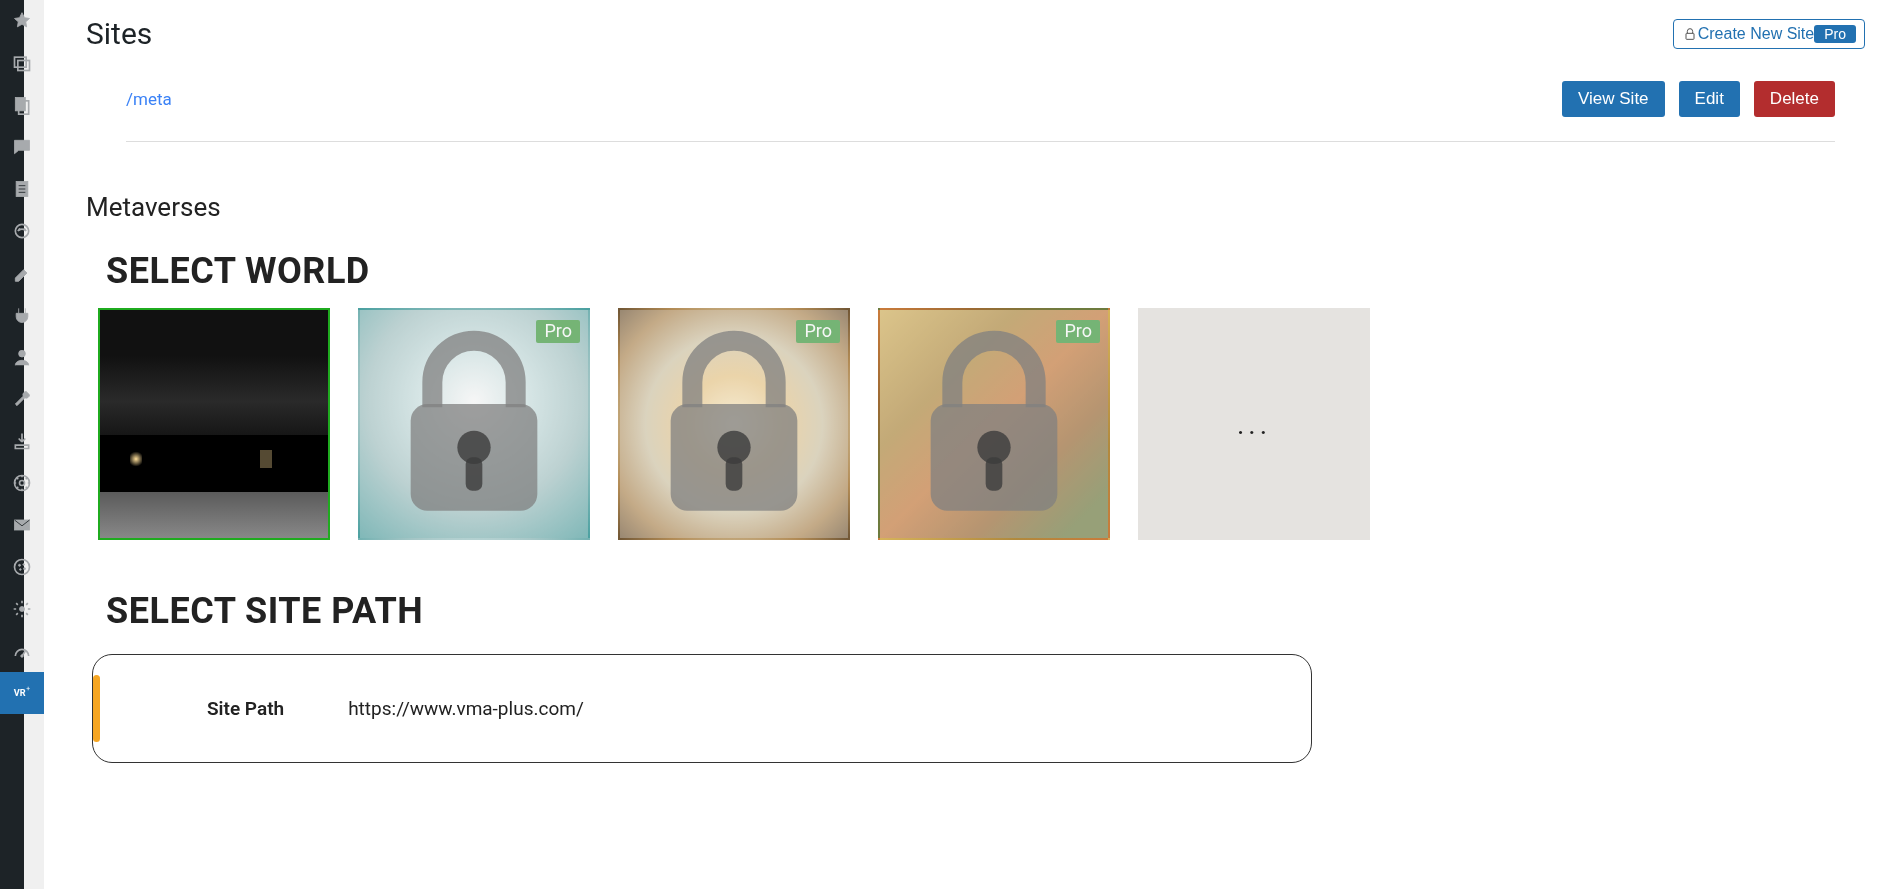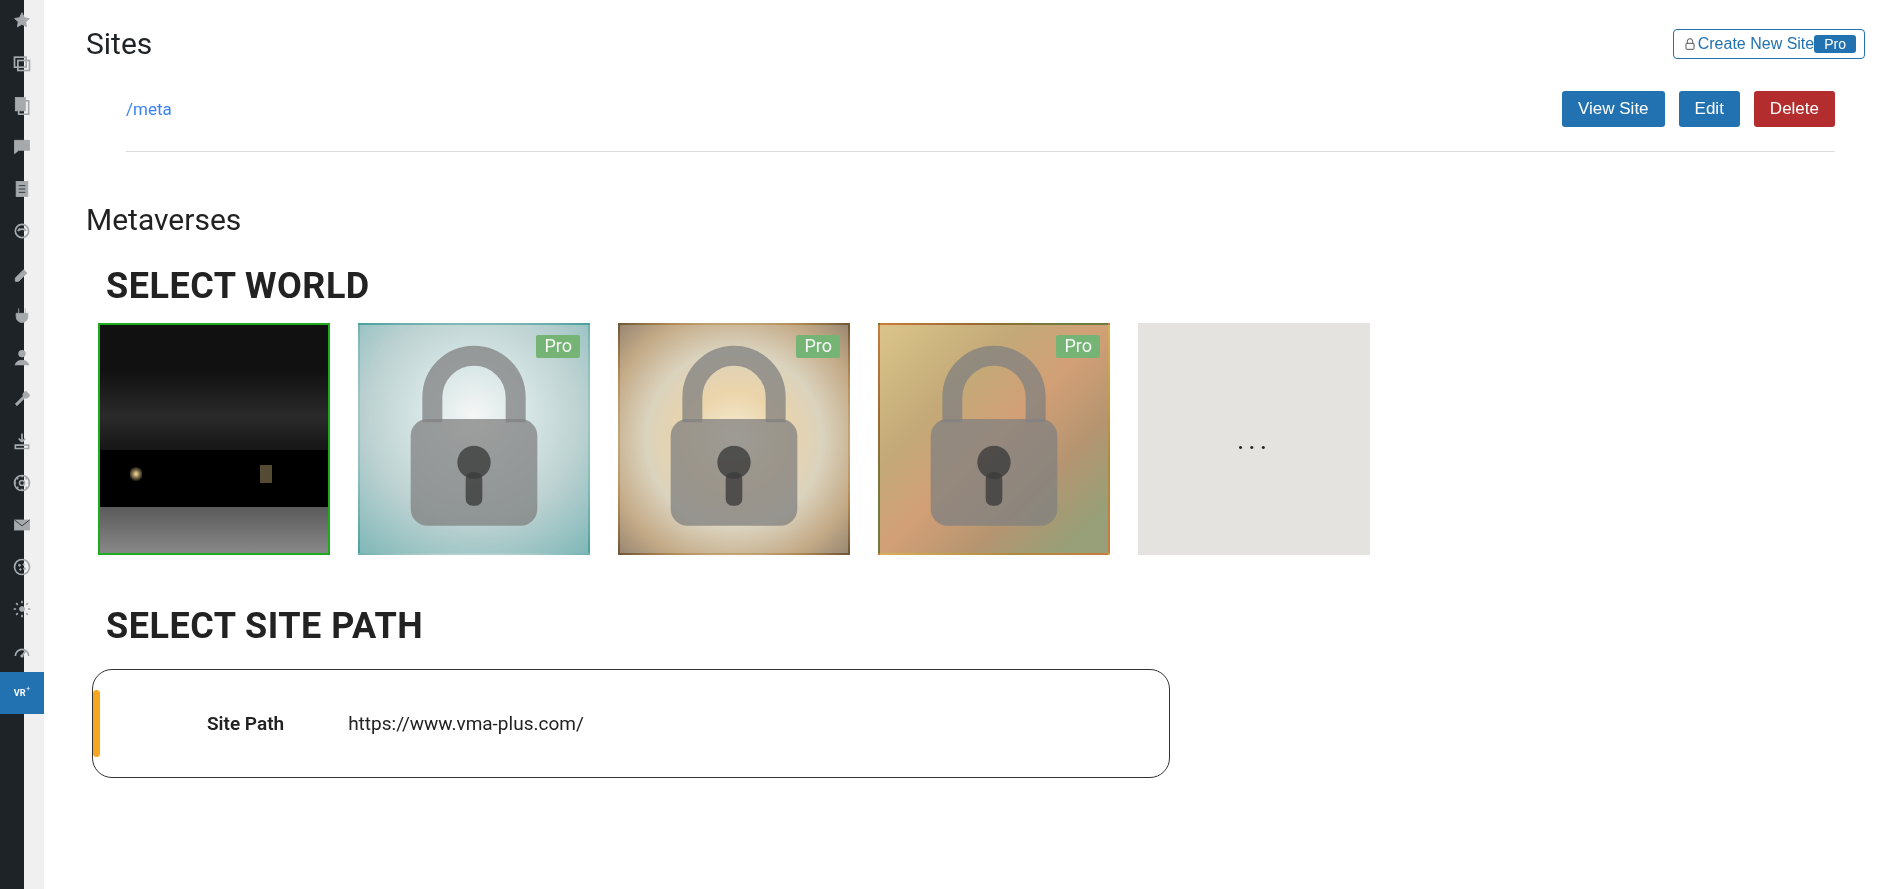--- a/index.html
+++ b/index.html
@@ -44,21 +44,21 @@
 .admin-sidebar .side-item.active {
   background: #2271b1;
 }
 .admin-sidebar .side-item.active svg { fill: #fff; stroke: #fff; }
 
 
 .content {
   position: absolute;
   left: 44px; top: 0; right: 0; bottom: 0;
   background: #fff;
-  padding: 20px 26px 0 42px;
+  padding: 10px 26px 0 42px;
 }
 
 
 .sites-row {
   display: flex;
   align-items: center;
   justify-content: space-between;
   padding-top: 6px;
 }
 .sites-title {
@@ -106,21 +106,21 @@
   color: #fff;
   padding: 8px 16px;
   font-size: 17px;
   cursor: pointer;
 }
 .btn-blue { background: #2271b1; }
 .btn-red  { background: #b32d2e; }
 
 
 .meta-title {
-  font-size: 30px;
+  font-size: 26px;
   font-weight: 400;
   margin: 50px 0 0 0;
 }
 .select-world {
   font-size: 36px;
   font-weight: 700;
   margin: 28px 0 0 20px;
   letter-spacing: 0.5px;
 }
 .worlds-row {
@@ -176,21 +176,21 @@
 
 
 .manage-title {
   font-size: 36px;
   font-weight: 700;
   margin: 50px 0 0 20px;
   letter-spacing: 0.5px;
 }
 .path-card {
   margin: 22px 0 0 6px;
-  width: 1078px;
+  width: 1220px;
   border: 1px solid #333;
   border-radius: 20px;
   padding: 42px 50px;
   position: relative;
 }
 .path-card::before {
   content: "";
   position: absolute;
   left: 0; top: 20px; bottom: 20px;
   width: 7px;

